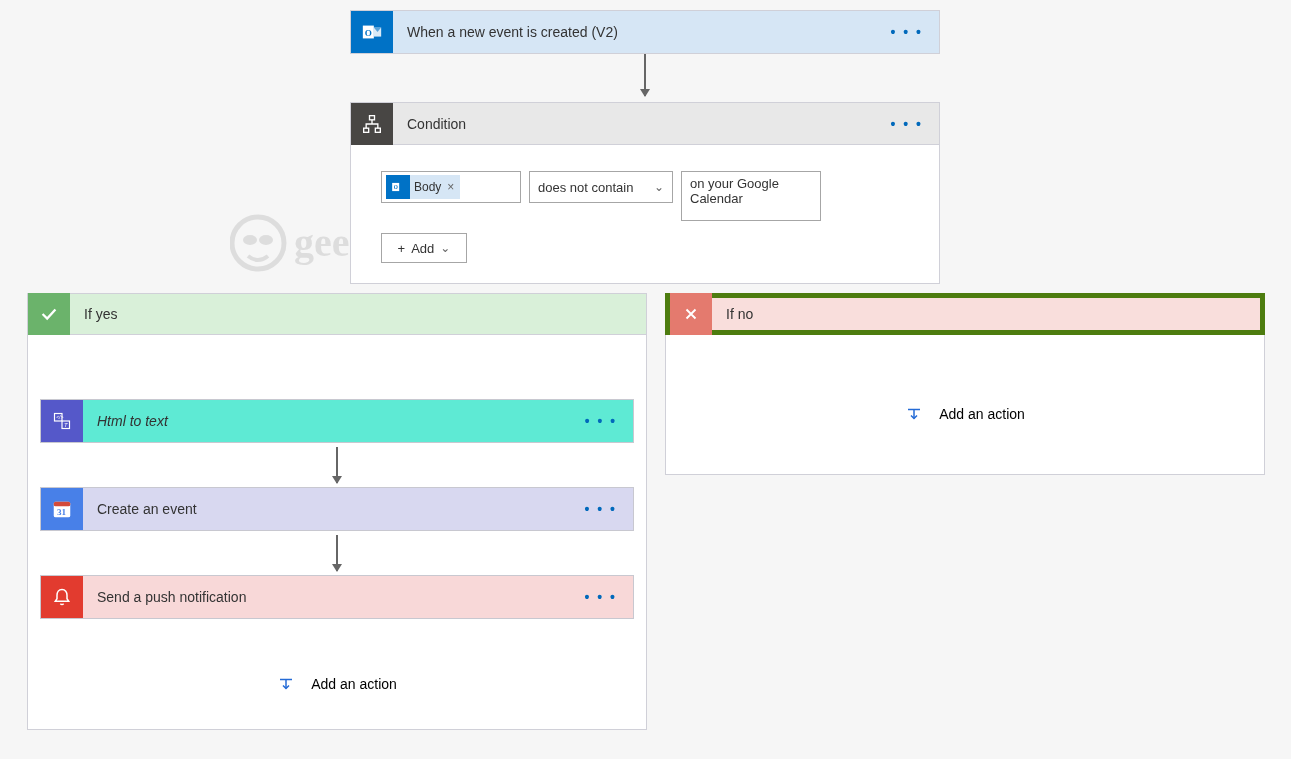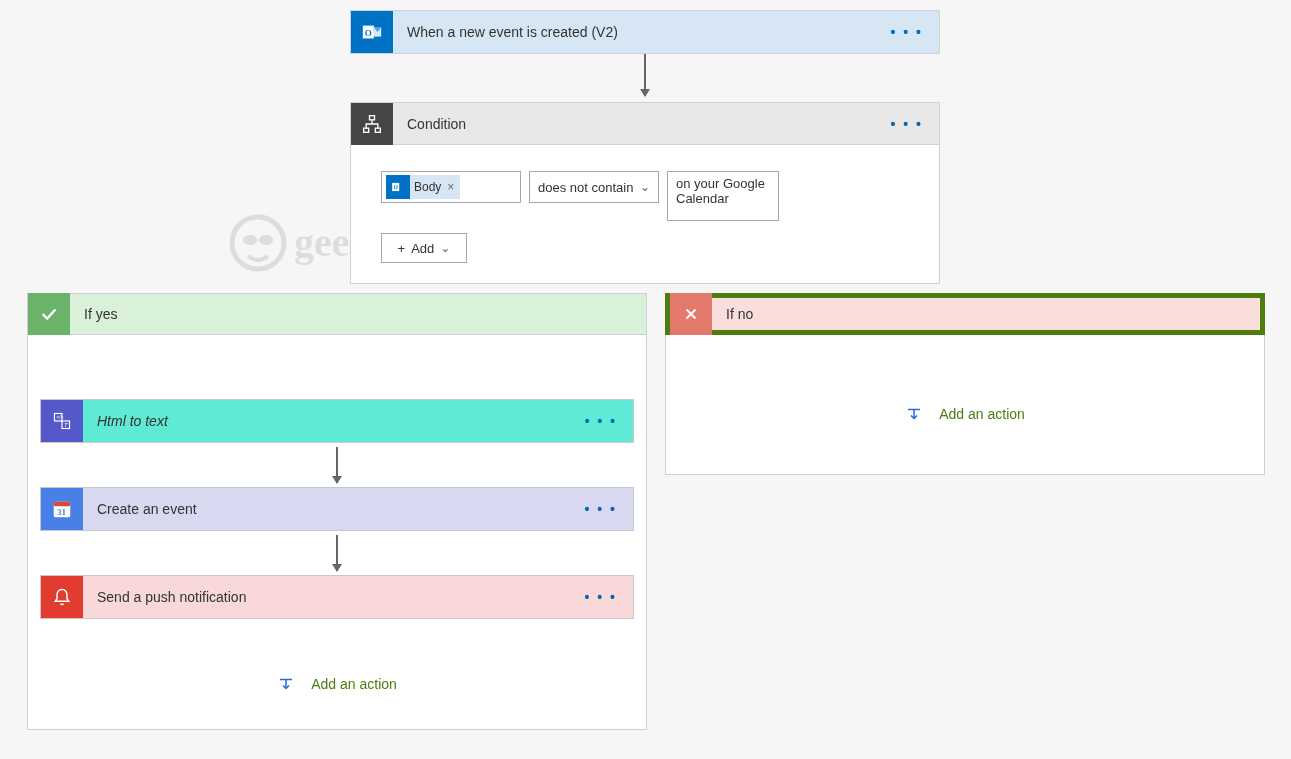--- a/index.html
+++ b/index.html
@@ -119,33 +119,33 @@
     margin-right: 4px;
   }
   .token-x {
     margin-left: 6px;
     cursor: pointer;
     color:#666;
   }
   .op-select {
     border: 1px solid #a6a6a6;
     height: 32px;
-    width: 130px;
+    width: 144px;
     display: flex;
     align-items: center;
     padding: 0 8px;
     font-size: 13px;
     justify-content: space-between;
     background: #fff;
   }
   .chev { color:#666; font-size:12px; }
   .value-field {
     border: 1px solid #a6a6a6;
     min-height: 50px;
-    width: 112px;
+    width: 140px;
     padding: 4px 8px;
     font-size: 13px;
     background: #fff;
   }
   .add-row {
     width: 100%;
     padding-top: 4px;
   }
   .add-btn {
     border: 1px solid #a6a6a6;
@@ -220,21 +220,21 @@
     width:0;height:0;
     border-left:5px solid transparent;
     border-right:5px solid transparent;
     border-top:8px solid #666;
   }
 
   .add-action {
     display:flex;
     align-items:center;
     gap:16px;
-    color:#4d7c0f;
+    color:#000000;
     font-size:14px;
     cursor:pointer;
     margin-top:56px;
   }
   .add-action.no-margin { margin-top: 40px; }
   .insert-icon {
     width:18px; height:18px;
     display:flex; align-items:center; justify-content:center;
   }
 

